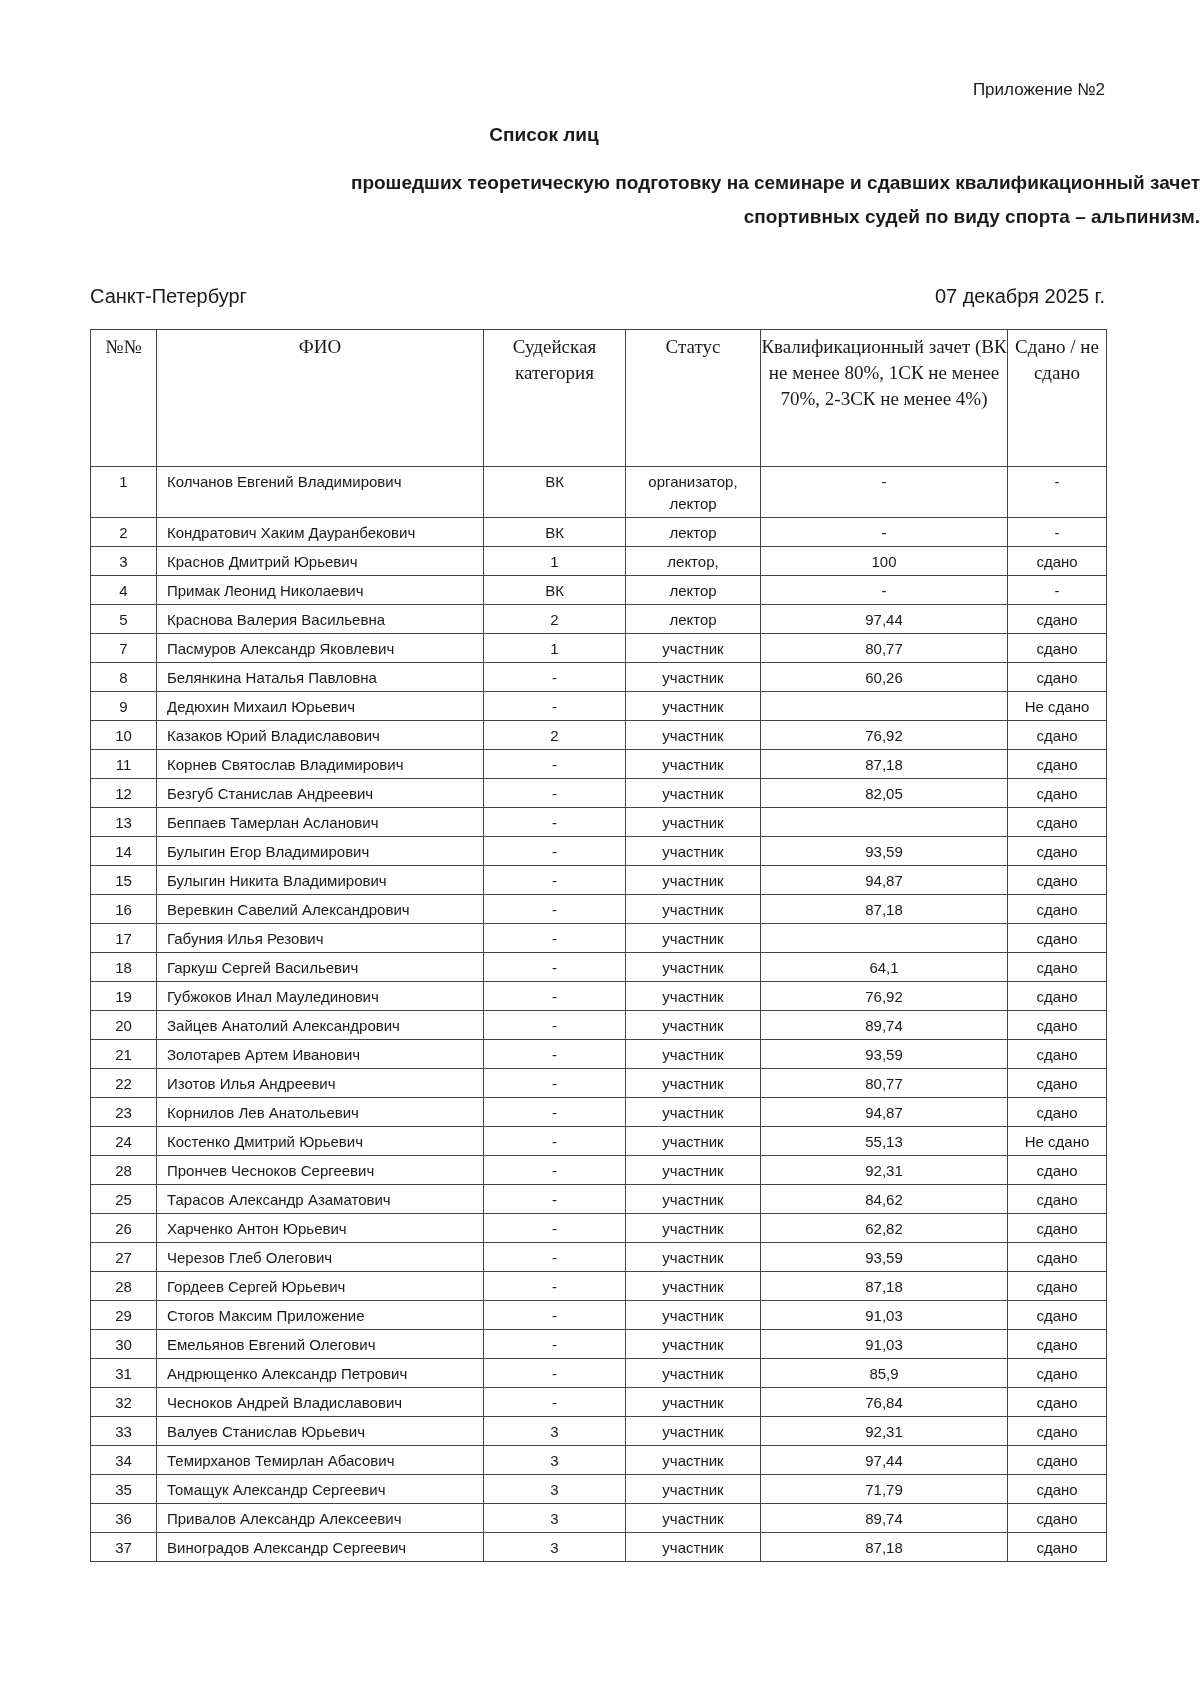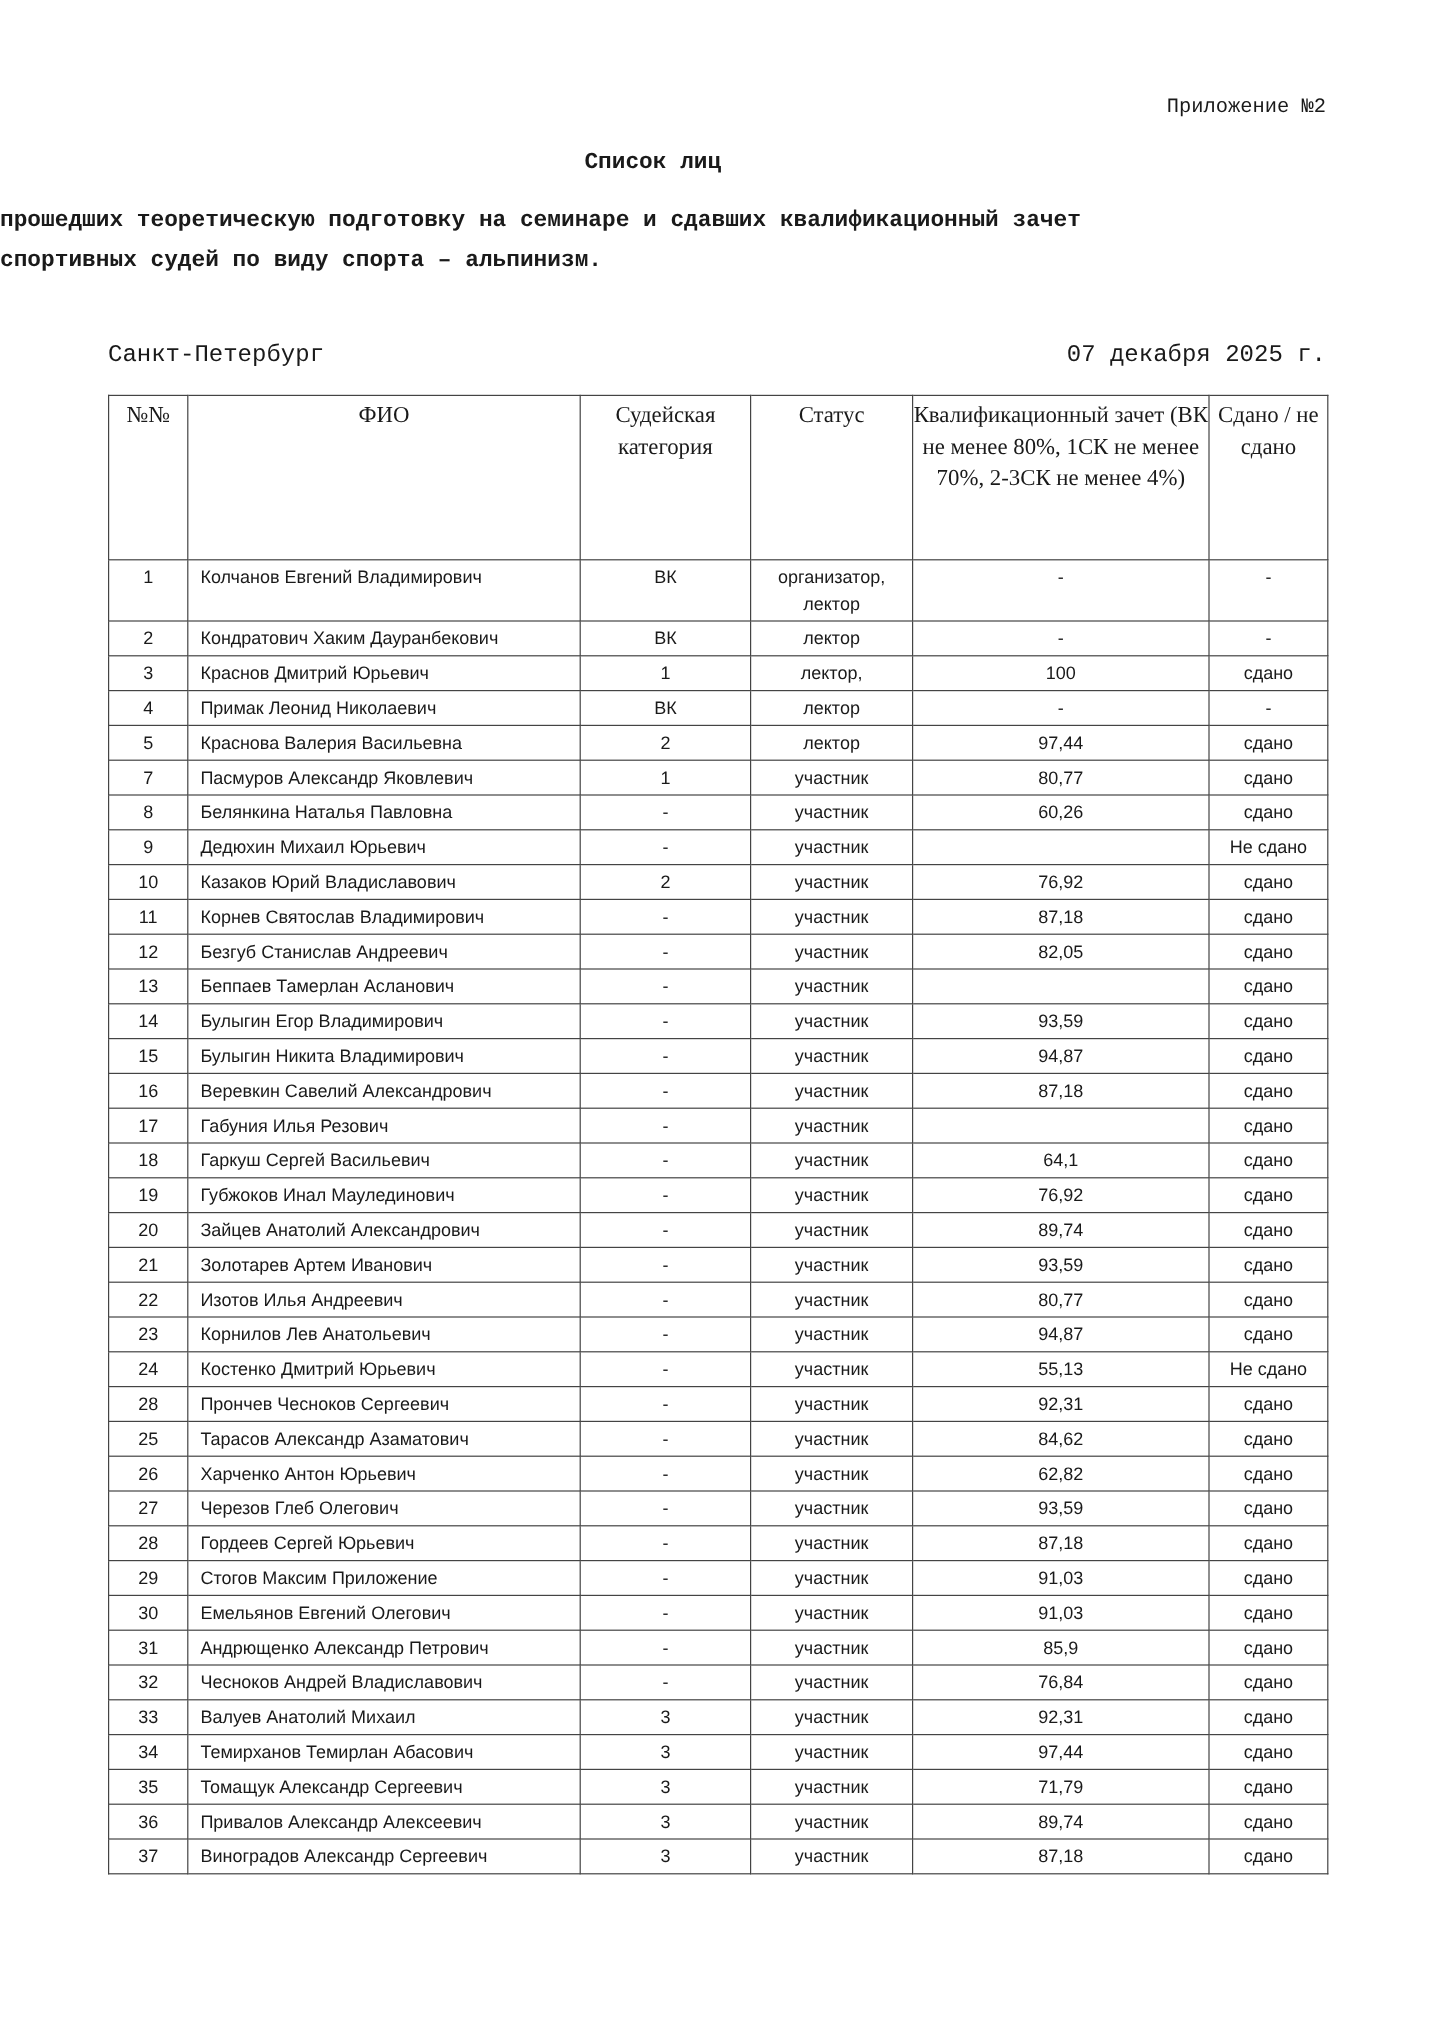--- a/index.html
+++ b/index.html
@@ -1,20 +1,20 @@
 <!DOCTYPE html>
 <html><head>
 <meta charset="utf-8">
 <style>
   html, body { margin: 0; padding: 0; background: #ffffff; }
   body { width: 1200px; height: 1697px; position: relative; overflow: hidden; color: #1a1a1a; }
-  .serif { font-family: Liberation Mono, monospace; }
+  .serif { font-family: Liberation Sans, sans-serif; }
   .appendix { position: absolute; top: 80px; right: 95px; font-size: 17px; }
   .title { position: absolute; top: 124px; left: 0; width: 1088px; text-align: center; font-size: 19px; font-weight: bold; }
-  .subtitle { position: absolute; top: 166px; left: 0; width: 1200px; text-align: left; font-size: 19px; font-weight: bold; line-height: 34px; }
+  .subtitle { position: absolute; top: 166px; left: 0; width: 1200px; text-align: right; font-size: 19px; font-weight: bold; line-height: 34px; }
   .place { position: absolute; top: 285px; left: 90px; font-size: 20px; }
   .date { position: absolute; top: 285px; right: 95px; font-size: 20px; }
   table.list { position: absolute; top: 329px; left: 90px; width: 1016px; border-collapse: collapse; table-layout: fixed; }
   table.list th, table.list td { border: 1.5px solid #444; padding: 0; }
   table.list th { font-family: "Liberation Serif", "DejaVu Serif", serif; font-weight: normal; font-size: 19px; vertical-align: top; text-align: center; line-height: 26px; height: 132px; padding-top: 4px; }
   table.list td { font-family: "Liberation Sans", "DejaVu Sans", sans-serif; font-size: 15px; height: 28px; text-align: center; vertical-align: middle; }
   table.list td.fio { text-align: left; padding-left: 10px; }
   table.list tr.tall td { height: 46px; vertical-align: top; padding-top: 4px; line-height: 22px; }
   col.c1 { width: 66px; } col.c2 { width: 327px; } col.c3 { width: 142px; }
   col.c4 { width: 135px; } col.c5 { width: 247px; } col.c6 { width: 99px; }
@@ -302,21 +302,21 @@
       <tr>
         <td>32</td>
         <td class="fio">Чесноков Андрей Владиславович</td>
         <td>-</td>
         <td>участник</td>
         <td>76,84</td>
         <td>сдано</td>
       </tr>
       <tr>
         <td>33</td>
-        <td class="fio">Валуев Анатолий Михаил</td>
+        <td class="fio">Валуев Станислав Юрьевич</td>
         <td>3</td>
         <td>участник</td>
         <td>92,31</td>
         <td>сдано</td>
       </tr>
       <tr>
         <td>34</td>
         <td class="fio">Темирханов Темирлан Абасович</td>
         <td>3</td>
         <td>участник</td>

